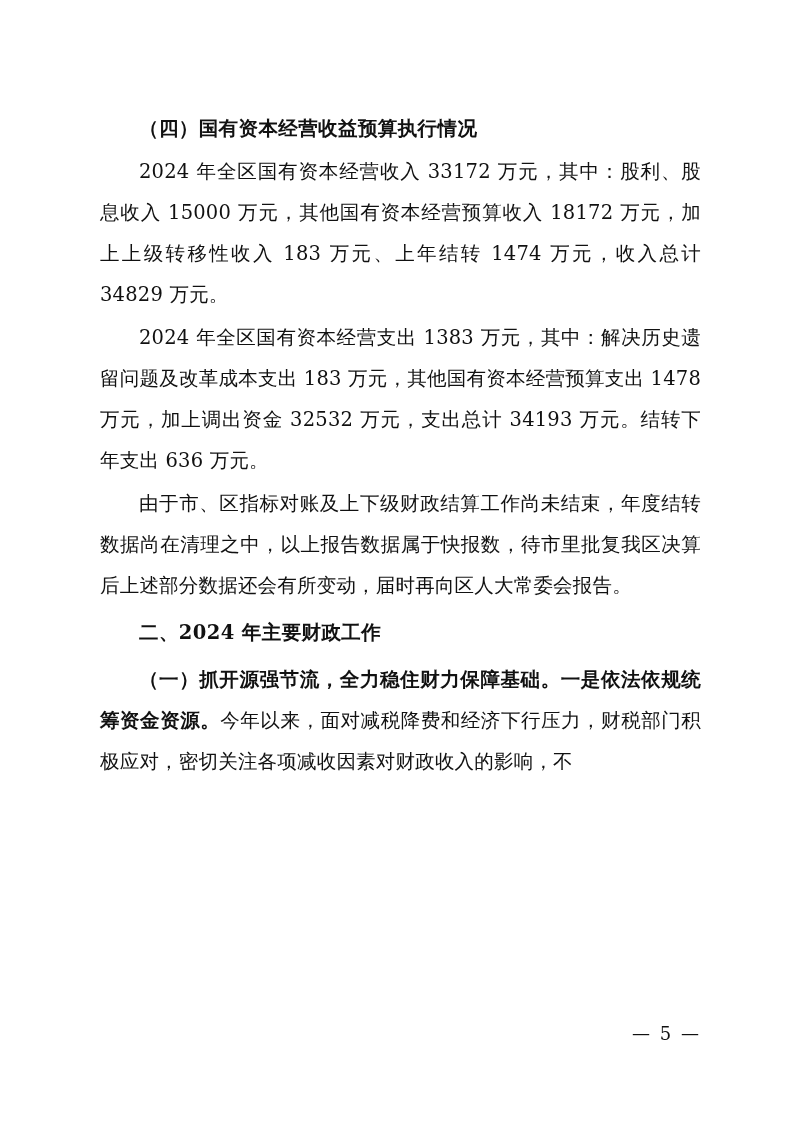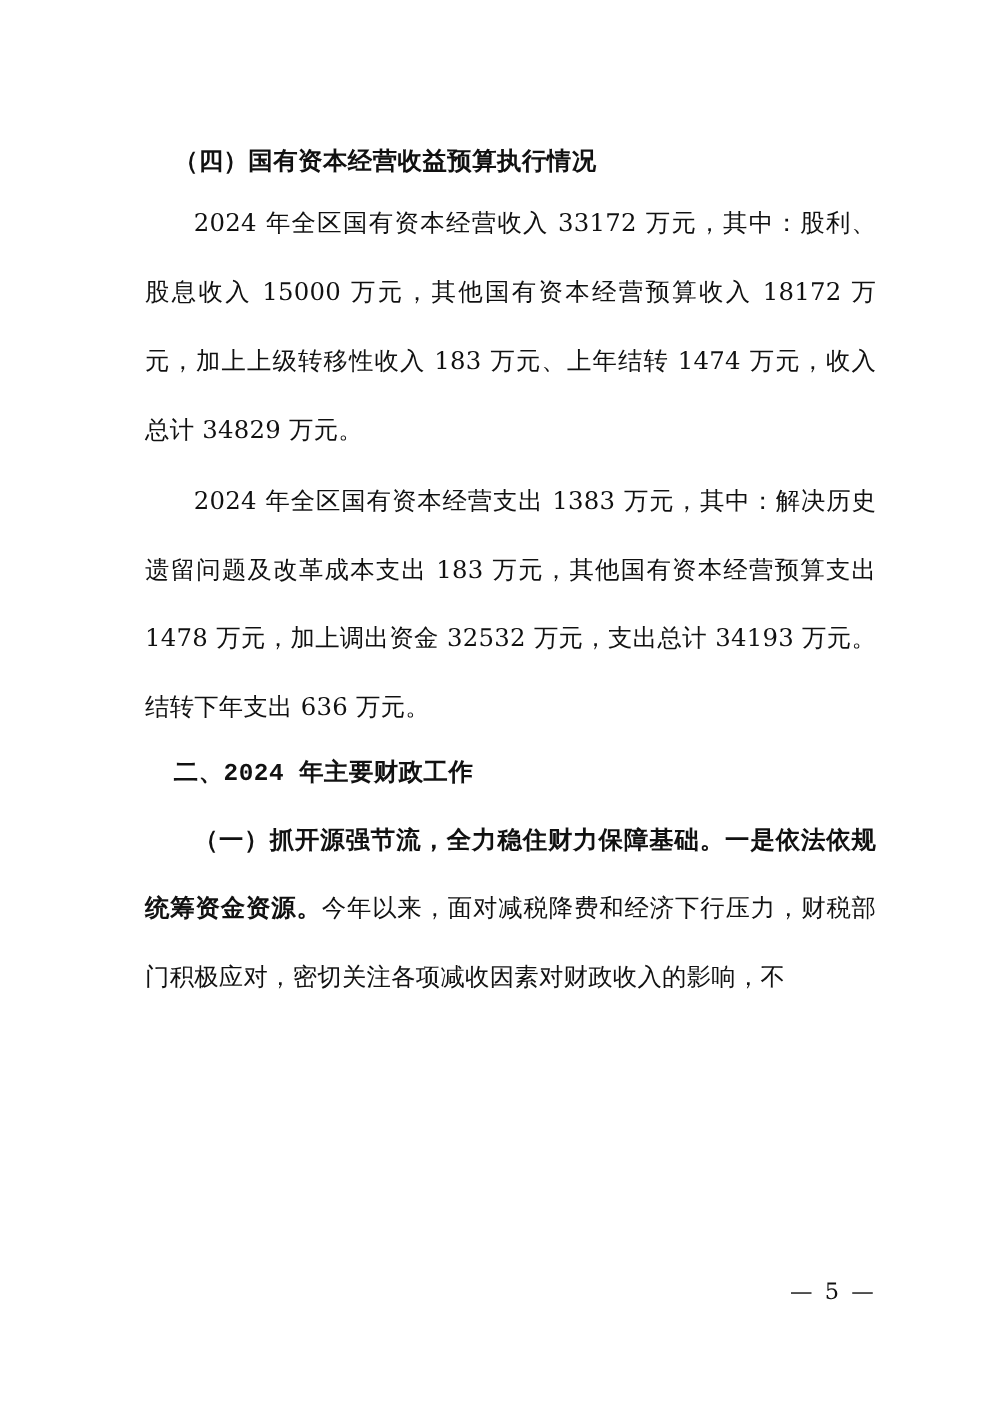--- a/index.html
+++ b/index.html
@@ -20,23 +20,23 @@
     left: 0; top: 0;
     width: 793px;
     height: 1122px;
     box-sizing: border-box;
     padding: 108px 92px 60px 100px;
   }
   .doc-body {
     position: relative;
   }
   p {
-    margin: 0 0 2px 16px;
+    margin: 0 0 2px 0;
     font-size: 19.5px;
-    line-height: 55px;
+    line-height: 41px;
     text-align: justify;
     text-justify: inter-ideograph;
     letter-spacing: 0.2px;
   }
   .indent {
     text-indent: 2em;
   }
   .heading {
     font-weight: bold;
     text-indent: 2em;
@@ -48,21 +48,20 @@
   .heading-2 {
     font-weight: bold;
     text-indent: 2em;
     font-size: 19.5px;
     line-height: 41px;
     margin: 0 0 2px 0;
     letter-spacing: 0.4px;
   }
   .para-gap {
     margin-top: 6px;
-    font-family: Liberation Mono, monospace;
   }
   .bold-lead {
     font-weight: bold;
   }
   .mixed {
     text-indent: 2em;
   }
   .footer {
     position: absolute;
     right: 92px;
@@ -78,20 +77,21 @@
 
 <div class="page">
   <div class="doc-body">
 
     <p class="heading">（四）国有资本经营收益预算执行情况</p>
 
     <p class="indent">2024 年全区国有资本经营收入 33172 万元，其中：股利、股息收入 15000 万元，其他国有资本经营预算收入 18172 万元，加上上级转移性收入 183 万元、上年结转 1474 万元，收入总计 34829 万元。</p>
 
     <p class="indent">2024 年全区国有资本经营支出 1383 万元，其中：解决历史遗留问题及改革成本支出 183 万元，其他国有资本经营预算支出 1478 万元，加上调出资金 32532 万元，支出总计 34193 万元。结转下年支出 636 万元。</p>
 
+    <p class="indent">由于市、区指标对账及上下级财政结算工作尚未结束，年度结转数据尚在清理之中，以上报告数据属于快报数，待市里批复我区决算后上述部分数据还会有所变动，届时再向区人大常委会报告。</p>
 
     <p class="heading-2 para-gap">二、2024 年主要财政工作</p>
 
 
     <p class="mixed para-gap"><span class="bold-lead">（一）抓开源强节流，全力稳住财力保障基础。一是依法依规统筹资金资源。</span><span>今年以来，面对减税降费和经济下行压力，财税部门积极应对，密切关注各项减收因素对财政收入的影响，不</span></p>
 
   </div>
 
   <div class="footer">— 5 —</div>
 </div>

